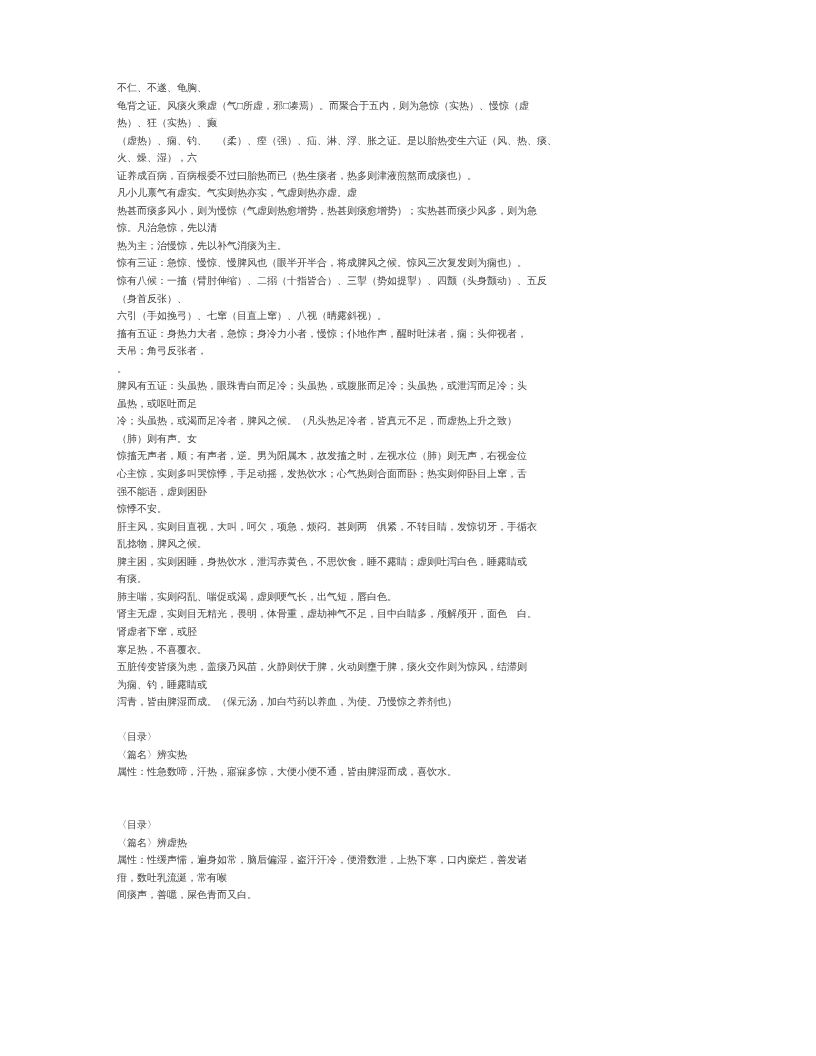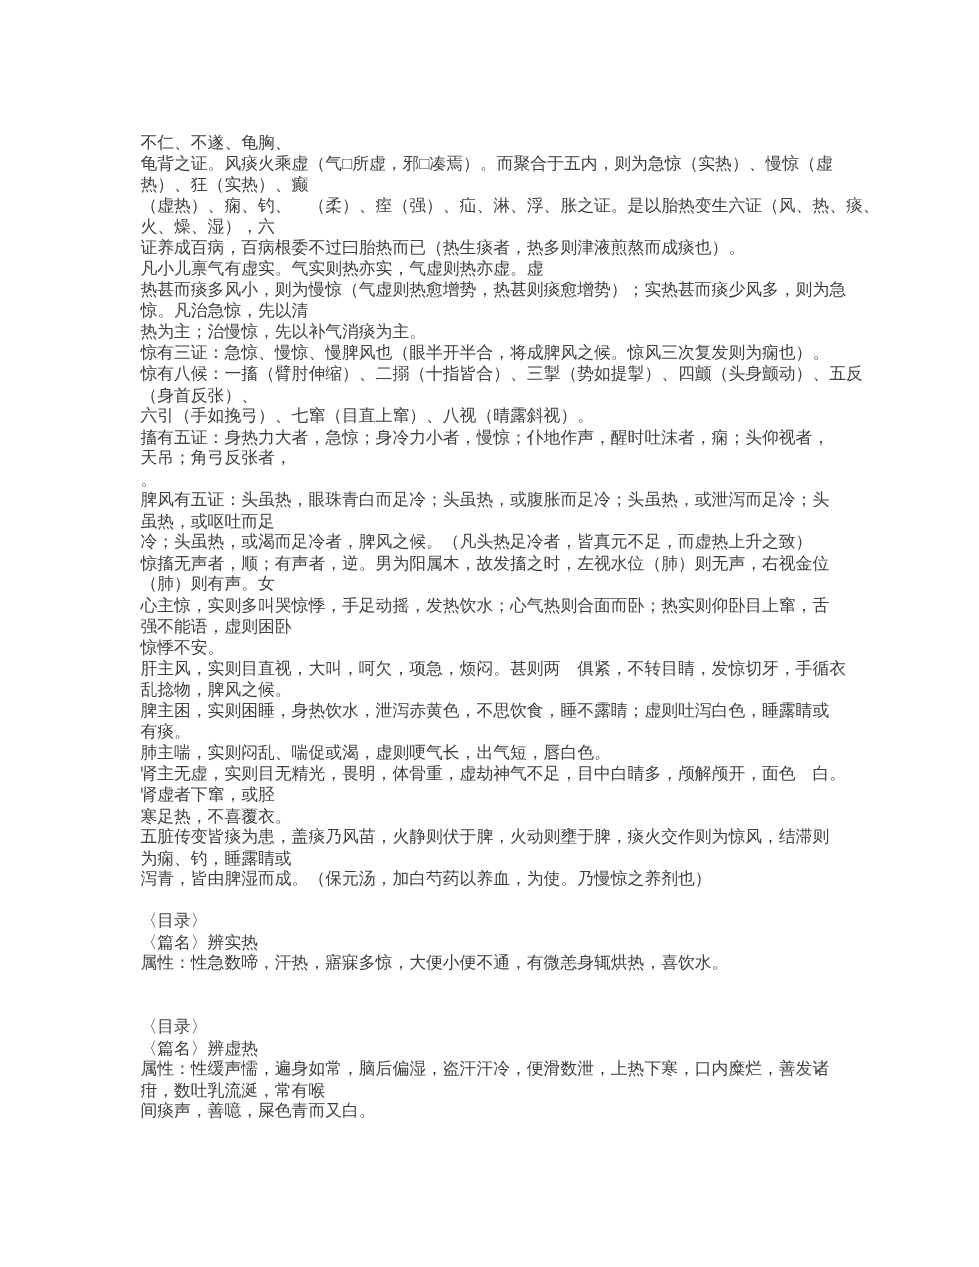--- a/index.html
+++ b/index.html
@@ -10,24 +10,24 @@
   .page {
     position: relative;
     width: 816px;
     height: 1056px;
     background: #ffffff;
     overflow: hidden;
   }
   .text-block {
     position: absolute;
     left: 117px;
-    top: 111px;
+    top: 79px;
     width: 640px;
     font-family: "Liberation Serif", "DejaVu Serif", serif;
-    font-size: 14px;
+    font-size: 10px;
     color: #404040;
   }
   .line {
     height: 17.55px;
     line-height: 17.55px;
     white-space: pre;
   }
 </style>
 </head>
 <body>
@@ -47,40 +47,40 @@
       <div class="line">惊有三证：急惊、慢惊、慢脾风也（眼半开半合，将成脾风之候。惊风三次复发则为痫也）。</div>
       <div class="line">惊有八候：一搐（臂肘伸缩）、二搦（十指皆合）、三掣（势如提掣）、四颤（头身颤动）、五反</div>
       <div class="line">（身首反张）、</div>
       <div class="line">六引（手如挽弓）、七窜（目直上窜）、八视（晴露斜视）。</div>
       <div class="line">搐有五证：身热力大者，急惊；身冷力小者，慢惊；仆地作声，醒时吐沫者，痫；头仰视者，</div>
       <div class="line">天吊；角弓反张者，</div>
       <div class="line">。</div>
       <div class="line">脾风有五证：头虽热，眼珠青白而足冷；头虽热，或腹胀而足冷；头虽热，或泄泻而足冷；头</div>
       <div class="line">虽热，或呕吐而足</div>
       <div class="line">冷；头虽热，或渴而足冷者，脾风之候。（凡头热足冷者，皆真元不足，而虚热上升之致）</div>
+      <div class="line">（肺）则有声。女</div>
       <div class="line">惊搐无声者，顺；有声者，逆。男为阳属木，故发搐之时，左视水位（肺）则无声，右视金位</div>
-      <div class="line">（肺）则有声。女</div>
       <div class="line">心主惊，实则多叫哭惊悸，手足动摇，发热饮水；心气热则合面而卧；热实则仰卧目上窜，舌</div>
       <div class="line">强不能语，虚则困卧</div>
       <div class="line">惊悸不安。</div>
       <div class="line">肝主风，实则目直视，大叫，呵欠，项急，烦闷。甚则两　俱紧，不转目睛，发惊切牙，手循衣</div>
       <div class="line">乱捻物，脾风之候。</div>
       <div class="line">脾主困，实则困睡，身热饮水，泄泻赤黄色，不思饮食，睡不露睛；虚则吐泻白色，睡露睛或</div>
       <div class="line">有痰。</div>
       <div class="line">肺主喘，实则闷乱、喘促或渴，虚则哽气长，出气短，唇白色。</div>
       <div class="line">肾主无虚，实则目无精光，畏明，体骨重，虚劫神气不足，目中白睛多，颅解颅开，面色　白。</div>
       <div class="line">肾虚者下窜，或胫</div>
       <div class="line">寒足热，不喜覆衣。</div>
       <div class="line">五脏传变皆痰为患，盖痰乃风苗，火静则伏于脾，火动则壅于脾，痰火交作则为惊风，结滞则</div>
       <div class="line">为痫、钓，睡露睛或</div>
       <div class="line">泻青，皆由脾湿而成。（保元汤，加白芍药以养血，为使。乃慢惊之养剂也）</div>
       <div class="line">&nbsp;</div>
       <div class="line">〈目录〉</div>
       <div class="line">〈篇名〉辨实热</div>
-      <div class="line">属性：性急数啼，汗热，寤寐多惊，大便小便不通，有微恙身辄烘热，喜饮水。</div>
+      <div class="line">属性：性急数啼，汗热，寤寐多惊，大便小便不通，皆由脾湿而成，喜饮水。</div>
       <div class="line">&nbsp;</div>
       <div class="line">&nbsp;</div>
       <div class="line">〈目录〉</div>
       <div class="line">〈篇名〉辨虚热</div>
       <div class="line">属性：性缓声懦，遍身如常，脑后偏湿，盗汗汗冷，便滑数泄，上热下寒，口内糜烂，善发诸</div>
       <div class="line">疳，数吐乳流涎，常有喉</div>
       <div class="line">间痰声，善噫，屎色青而又白。</div>
     </div>
 </div>
 

